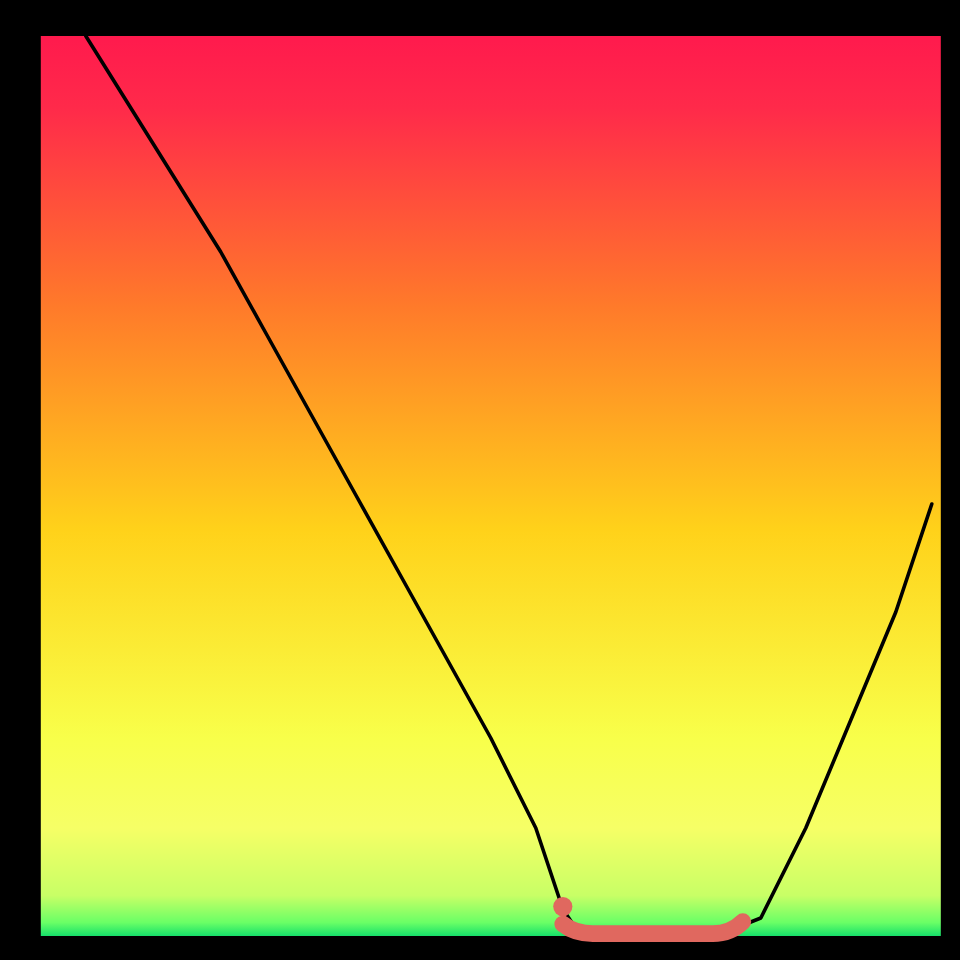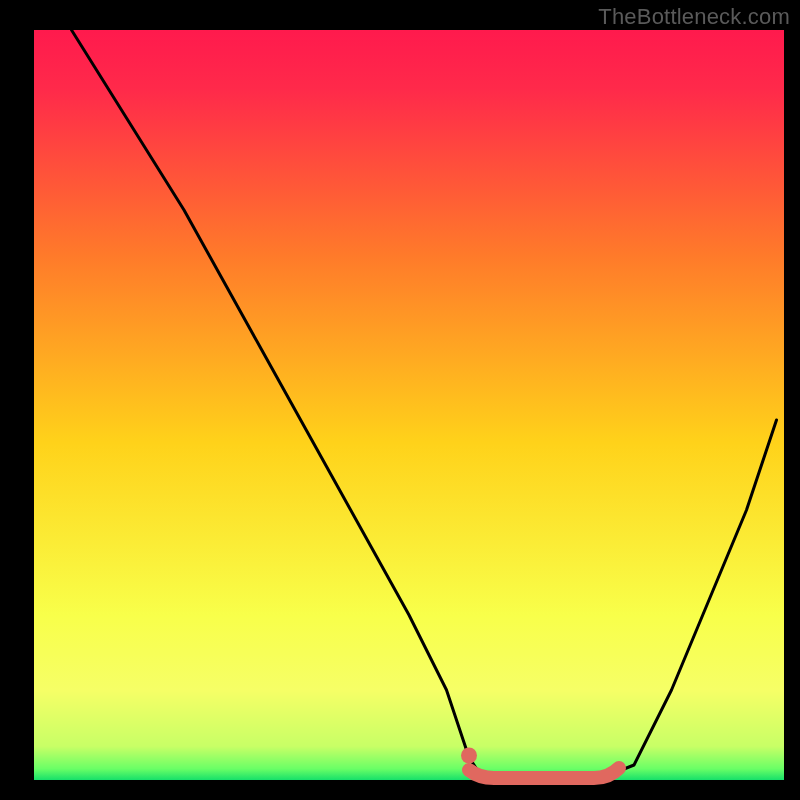--- a/index.html
+++ b/index.html
@@ -30,21 +30,20 @@
   svg {
     position: absolute;
     top: 0;
     left: 0;
   }
 </style>
 </head>
 <body>
 
 <div class="frame">
-  <div class="watermark">TheBottleneck.com</div>
   <svg id="chart-svg" width="800" height="800" viewBox="0 0 800 800">
       <defs>
         <linearGradient id="bg-grad" x1="0" y1="0" x2="0" y2="1">
           <stop offset="0%" stop-color="#ff1a4d"></stop>
           <stop offset="8%" stop-color="#ff2a4a"></stop>
           <stop offset="30%" stop-color="#ff7a2a"></stop>
           <stop offset="55.00000000000001%" stop-color="#ffd21a"></stop>
           <stop offset="78%" stop-color="#f8ff4a"></stop>
           <stop offset="88%" stop-color="#f6ff66"></stop>
           <stop offset="95.5%" stop-color="#c8ff66"></stop>

